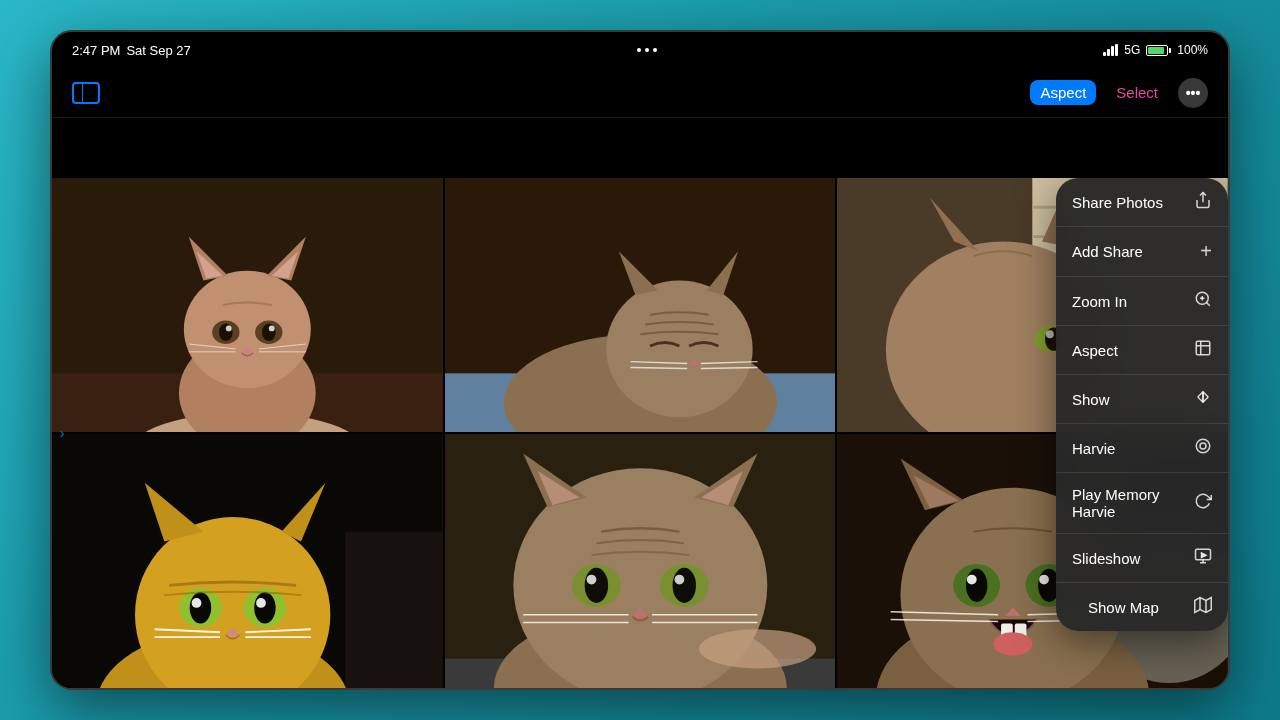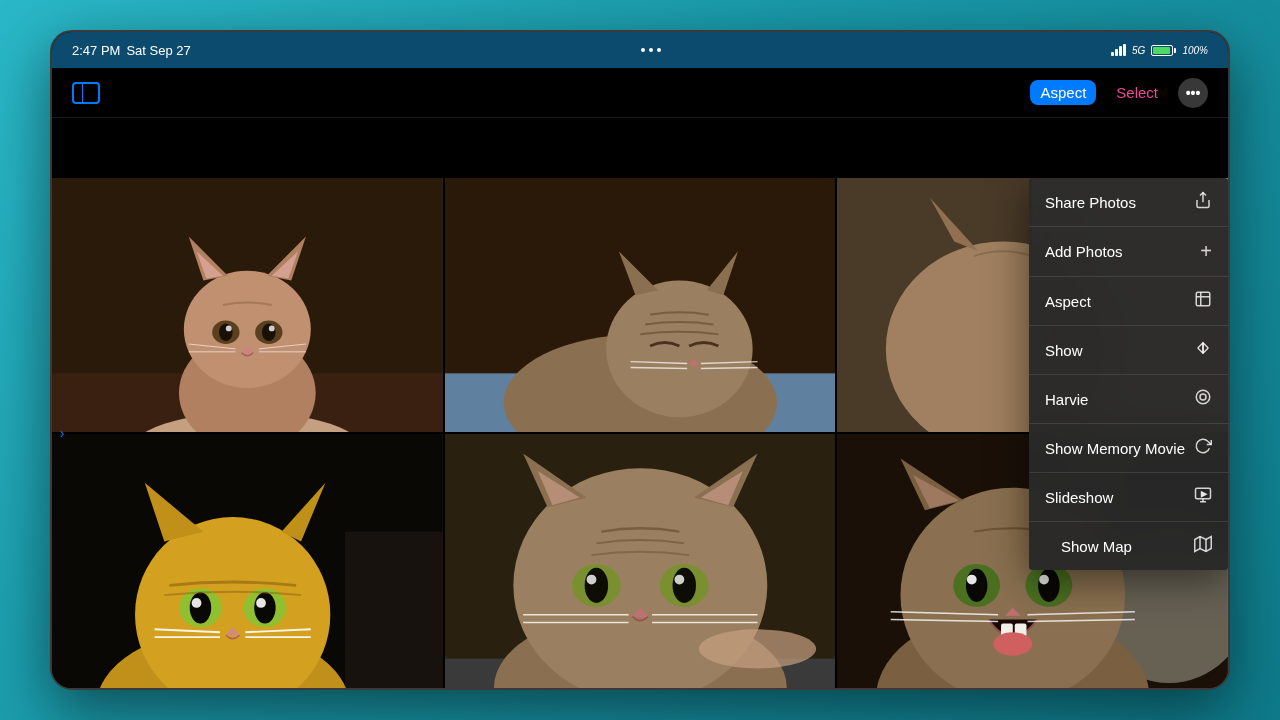--- a/index.html
+++ b/index.html
@@ -21,21 +21,21 @@
       background: #1a1a1a;
       border-radius: 22px;
       overflow: hidden;
       position: relative;
       border: 2px solid #3a3a3a;
       box-shadow: 0 20px 60px rgba(0,0,0,0.5);
     }
 
     .status-bar {
       height: 36px;
-      background: #0c4a6e;
+      background: #000000;
       display: flex;
       align-items: center;
       justify-content: space-between;
       padding: 0 20px;
       color: #fff;
       font-size: 13px;
       font-weight: 500;
     }
 
     .status-left {
@@ -54,22 +54,21 @@
       width: 4px;
       height: 4px;
       background: #fff;
       border-radius: 50%;
     }
 
     .status-right {
       display: flex;
       align-items: center;
       gap: 6px;
-      font-size: 10px;
-      font-style: italic;
+      font-size: 12px;
     }
 
     .battery-icon {
       display: inline-flex;
       align-items: center;
       gap: 1px;
     }
 
     .battery-body {
       width: 22px;
@@ -222,23 +221,23 @@
     .cat-face {
       position: absolute;
       top: 0; left: 0; right: 0; bottom: 0;
     }
 
     
     .dropdown-menu {
       position: absolute;
       top: 0;
       right: 0;
-      width: 199px;
+      width: 172px;
       background: rgba(40, 40, 40, 0.97);
-      border-radius: 3px;
+      border-radius: 22px;
       overflow: hidden;
       backdrop-filter: blur(20px);
       box-shadow: 0 10px 40px rgba(0,0,0,0.5);
       z-index: 100;
     }
 
     .menu-item {
       display: flex;
       align-items: center;
       justify-content: space-between;
@@ -554,22 +553,33 @@
           <span>Share Photos</span>
           <span class="menu-item-icon">
             <svg width="18" height="18" viewBox="0 0 24 24" fill="none" stroke="rgba(255,255,255,0.8)" stroke-width="2">
               <path d="M4 12v8a2 2 0 002 2h12a2 2 0 002-2v-8"></path>
               <polyline points="16 6 12 2 8 6"></polyline>
               <line x1="12" y1="2" x2="12" y2="15"></line>
             </svg>
           </span>
         </div>
         <div class="menu-item">
-          <span>Add Photos</span>
+          <span>Add Share</span>
           <span class="menu-item-icon" style="font-size:20px; font-weight:300;">+</span>
+        </div>
+        <div class="menu-item">
+          <span>Zoom In</span>
+          <span class="menu-item-icon">
+            <svg width="18" height="18" viewBox="0 0 24 24" fill="none" stroke="rgba(255,255,255,0.8)" stroke-width="2">
+              <circle cx="11" cy="11" r="8"></circle>
+              <line x1="21" y1="21" x2="16.65" y2="16.65"></line>
+              <line x1="11" y1="8" x2="11" y2="14"></line>
+              <line x1="8" y1="11" x2="14" y2="11"></line>
+            </svg>
+          </span>
         </div>
         <div class="menu-item">
           <span>Aspect</span>
           <span class="menu-item-icon">
             <svg width="18" height="18" viewBox="0 0 24 24" fill="none" stroke="rgba(255,255,255,0.8)" stroke-width="2">
               <rect x="3" y="3" width="18" height="18" rx="2"></rect>
               <path d="M3 9h18M9 3v18"></path>
             </svg>
           </span>
         </div>
@@ -587,21 +597,21 @@
         <div class="menu-item">
           <span>Harvie</span>
           <span class="menu-item-icon">
             <svg width="18" height="18" viewBox="0 0 24 24" fill="none" stroke="rgba(255,255,255,0.8)" stroke-width="2">
               <circle cx="12" cy="12" r="9"></circle>
               <circle cx="12" cy="12" r="4"></circle>
             </svg>
           </span>
         </div>
         <div class="menu-item">
-          <span>Show Memory Movie</span>
+          <span>Play Memory Harvie</span>
           <span class="menu-item-icon">
             <svg width="18" height="18" viewBox="0 0 24 24" fill="none" stroke="rgba(255,255,255,0.8)" stroke-width="2">
               <polyline points="23 4 23 10 17 10"></polyline>
               <path d="M20.49 15a9 9 0 11-2.12-9.36L23 10"></path>
             </svg>
           </span>
         </div>
         <div class="menu-item">
           <span>Slideshow</span>
           <span class="menu-item-icon">

